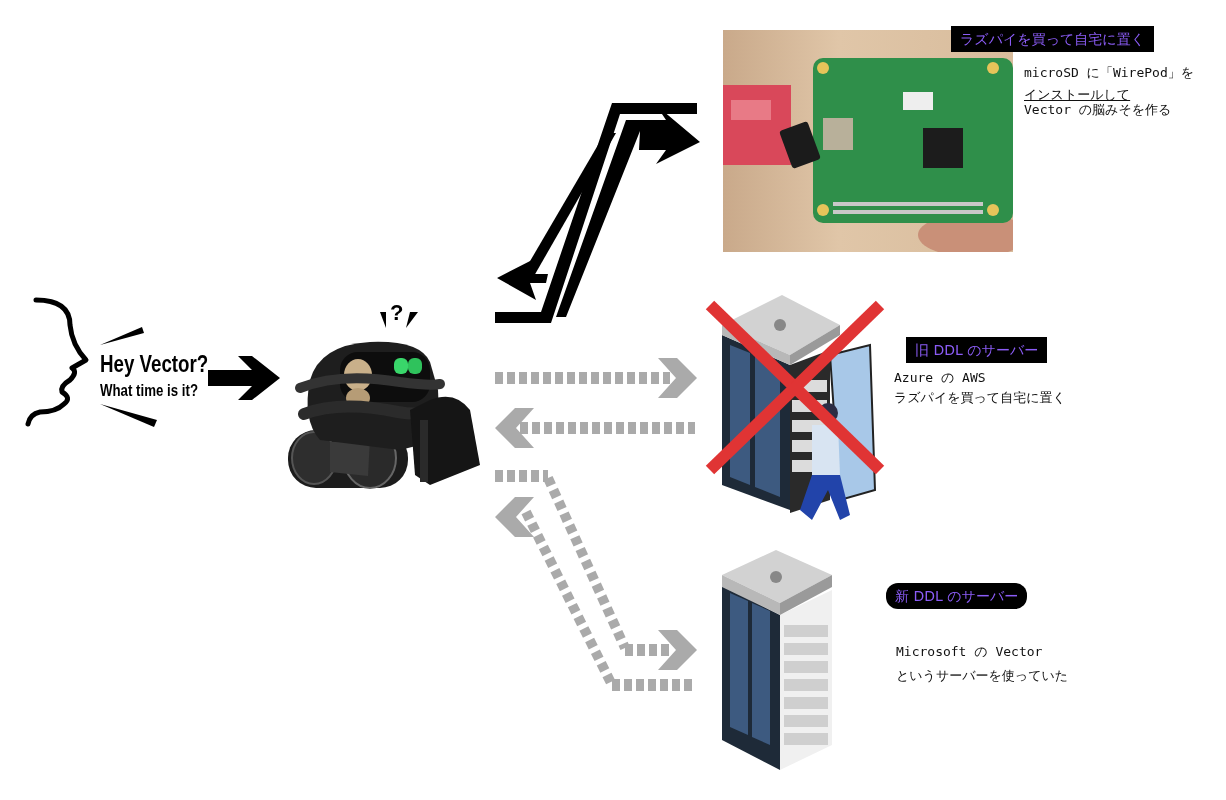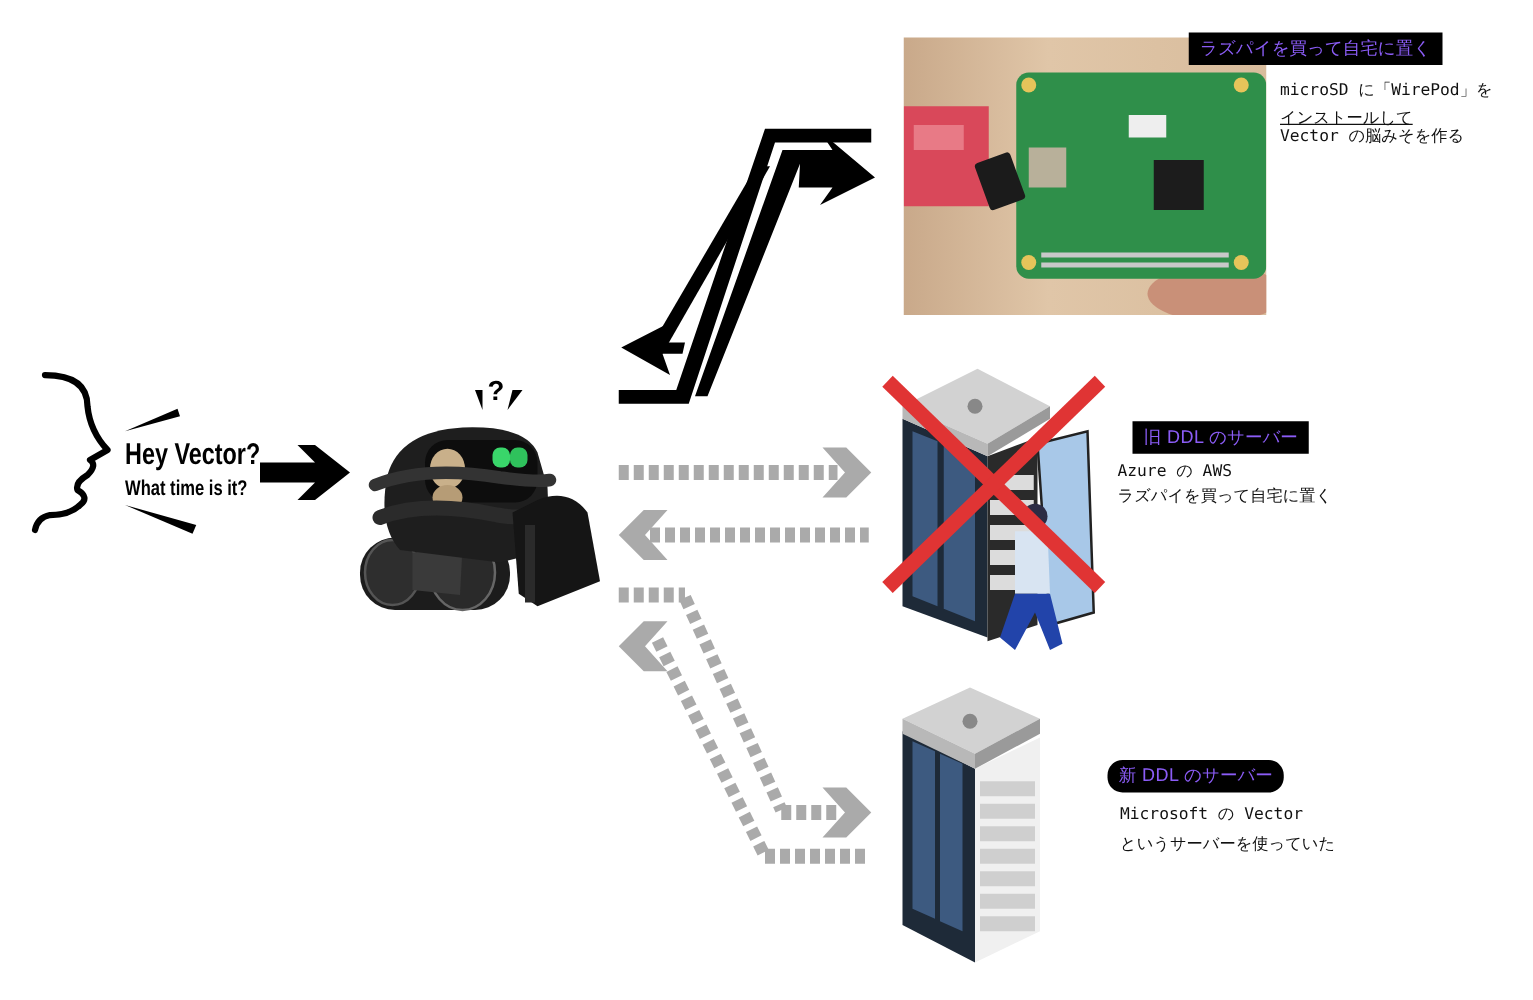--- a/index.html
+++ b/index.html
@@ -165,15 +165,15 @@
       <rect x="64" y="152" width="44" height="12"></rect>
       <rect x="64" y="170" width="44" height="12"></rect>
       <rect x="64" y="188" width="44" height="12"></rect>
     </g>
     <polygon points="2,30 56,5 112,30 60,58" fill="#d2d2d2"></polygon>
     <polygon points="2,30 60,58 60,70 2,42" fill="#b8b8b8"></polygon>
     <polygon points="60,58 112,30 112,42 60,70" fill="#9a9a9a"></polygon>
     <circle cx="56" cy="32" r="6" fill="#888"></circle>
   </svg>
 </div>
-<div class="label-box" style="left:886px;top:608px;border-radius:12px;">新 DDL のサーバー</div>
+<div class="label-box" style="left:886px;top:583px;border-radius:12px;">新 DDL のサーバー</div>
 <div class="desc" style="left:896px;top:641px;">Microsoft の Vector</div>
 <div class="desc" style="left:896px;top:665px;">というサーバーを使っていた</div>
 
 </body></html>

